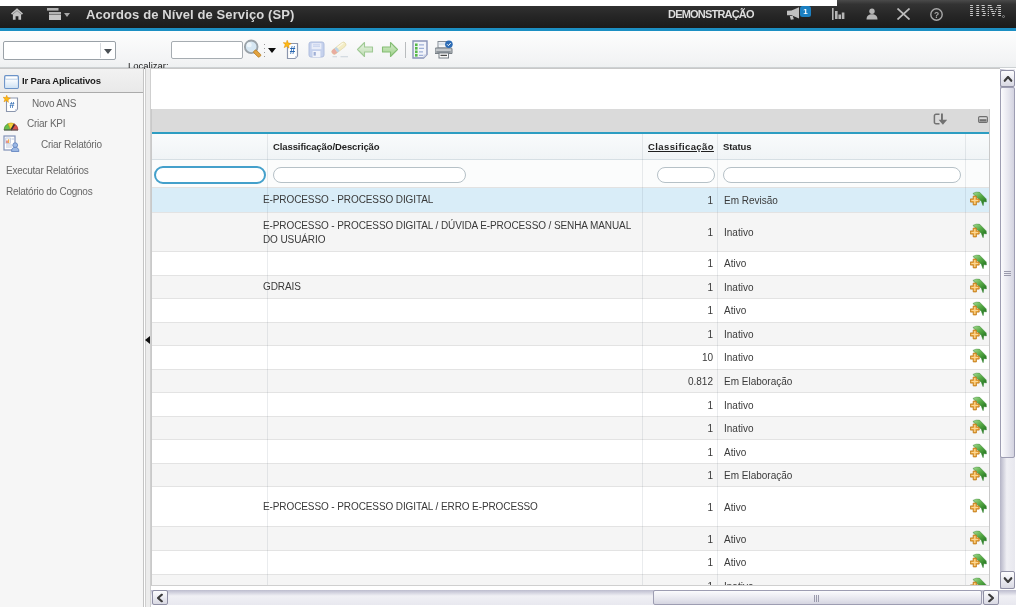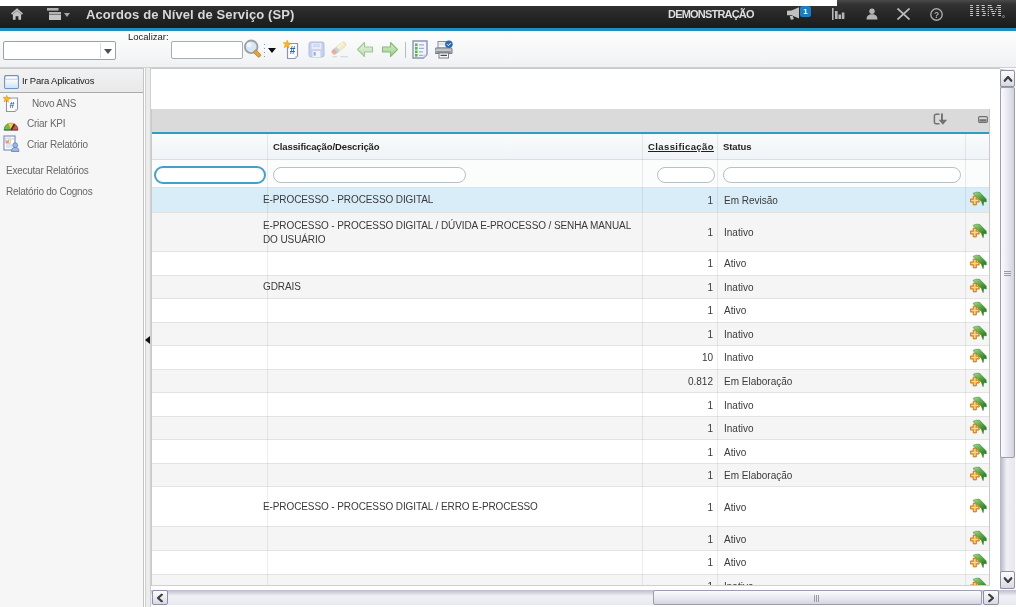--- a/index.html
+++ b/index.html
@@ -10,28 +10,28 @@
  background:linear-gradient(#4a4a4a 0,#333 15%,#262626 55%,#1b1b1b 100%);}
 #title{position:absolute;left:86px;top:7px;font-size:13px;color:#d8d8d8;letter-spacing:.1px;font-weight:bold}
 #demo{position:absolute;left:668px;top:8px;font-size:11px;font-weight:bold;color:#dedede;letter-spacing:-.8px}
 #blueline{position:absolute;left:0;top:28px;width:1016px;height:3px;background:#1c8fc3}
 
 #toolbar{position:absolute;left:0;top:31px;width:1016px;height:37px;
  background:linear-gradient(#fdfdfd,#f3f4f5 80%,#eef0f1);border-bottom:1px solid #cdd1d3}
 .combo{position:absolute;left:3px;top:10px;width:113px;height:19px;background:#fff;border:1px solid #9aa1a7;border-radius:2px}
 .combo .sep{position:absolute;right:14px;top:1px;bottom:1px;width:1px;background:#d7dade}
 .combo .car{position:absolute;right:3px;top:7px;width:0;height:0;border-left:4px solid transparent;border-right:4px solid transparent;border-top:5px solid #4a4f54}
-#loclbl{position:absolute;left:128px;top:31px;font-size:9.5px;color:#222}
+#loclbl{position:absolute;left:128px;top:60px;font-size:9.5px;color:#222}
 #locinput{position:absolute;left:171px;top:41px;width:72px;height:18px;background:#fff;border:1px solid #a6acb1;border-radius:2px}
 .tsep{position:absolute;top:42px;width:1px;height:16px;background:#b9bcbe}
 .dotsep{position:absolute;left:264px;top:44px;width:1px;height:13px;background-image:linear-gradient(#999 30%,transparent 30%);background-size:1px 4px}
 #mcaret{position:absolute;left:268px;top:48px;width:0;height:0;border-left:4px solid transparent;border-right:4px solid transparent;border-top:5px solid #0d0d0d}
 
 #sidebar{position:absolute;left:0;top:68px;width:144px;height:539px;background:#f6f6f6;border-top:1px solid #c8c8c8;border-right:1px solid #c4c4c4}
-.shead{position:relative;display:flex;align-items:center;background:linear-gradient(#f2f2f2,#e9e9e9);font-size:9.5px;font-weight:normal;color:#1b1b1b;letter-spacing:-.2px}
+.shead{position:relative;display:flex;align-items:center;background:linear-gradient(#f2f2f2,#e9e9e9);font-size:9.5px;font-weight:bold;color:#1b1b1b;letter-spacing:-.2px}
 .sitem{position:relative;display:flex;align-items:center;font-size:10px;color:#686868;letter-spacing:-.25px}
 #splitter{position:absolute;left:145px;top:68px;width:6px;height:539px;background:#ececec;border-left:1px solid #cfcfcf;border-right:1px solid #cfcfcf}
 #collapsetri{position:absolute;left:145px;top:336px;width:0;height:0;border-top:4px solid transparent;border-bottom:4px solid transparent;border-right:5px solid #111}
 
 #content{position:absolute;left:151px;top:68px;width:849px;height:539px;background:#fff;border-top:1px solid #c8c8c8}
 #tbl{position:absolute;left:151px;top:109px;width:839px;height:477px;border-left:1px solid #c9c9c9;border-right:1px solid #c9c9c9;border-bottom:1px solid #cfcfcf}
 #band{position:absolute;left:0;top:0;width:837px;height:23px;background:#dadada}
 #tealline{position:absolute;left:0;top:23px;width:837px;height:2px;background:#2d9dc2}
 #hdr{position:absolute;left:0;top:25px;width:837px;height:26px;background:linear-gradient(#f9fbfc,#f0f4f6);border-bottom:1px solid #d6dfe4;font-size:9.5px;font-weight:bold;color:#1f1f1f;letter-spacing:-.1px}
 #filt{position:absolute;left:0;top:51px;width:837px;height:28px;background:#fbfcfc;border-bottom:1px solid #e2e2e2}
@@ -209,21 +209,21 @@
  <div class="sitem" style="height:20.5px">
   <svg class="abs" style="left:3px;top:1px" width="17" height="17" viewBox="0 0 17 17">
    <rect x="1" y="1" width="11" height="14" fill="#fff" stroke="#8192b8" stroke-width="1.2"></rect>
    <rect x="2.8" y="3" width="4.5" height="5.5" fill="#f3f5f9" stroke="#aab4cc" stroke-width=".6"></rect>
    <rect x="3.4" y="5.5" width="1.2" height="2.5" fill="#d9534f"></rect>
    <rect x="5" y="4.3" width="1.2" height="3.7" fill="#f0ad4e"></rect>
    <path d="M8.5 4 h2.5 M3 10 h6 M3 12 h6" stroke="#b9c2d8" stroke-width=".9"></path>
    <circle cx="12.2" cy="10.2" r="2.4" fill="#9db9e4" stroke="#5a7ebc" stroke-width=".8"></circle>
    <path d="M8.5 16.5 C8.5 13.3 10.2 12.3 12.2 12.3 C14.2 12.3 15.9 13.3 15.9 16.5 Z" fill="#9db9e4" stroke="#5a7ebc" stroke-width=".8"></path>
   </svg>
-  <span style="margin-left:27px">Criar Relatório</span>
+  <span style="margin-left:41px">Criar Relatório</span>
  </div>
  <div style="height:6px"></div>
  <div class="sitem" style="height:20.5px">
       <span style="margin-left:6px">Executar Relatórios</span>
     </div>
  <div class="sitem" style="height:20.5px">
       <span style="margin-left:6px">Relatório do Cognos</span>
     </div>
 </div>
 <div id="splitter"></div>

